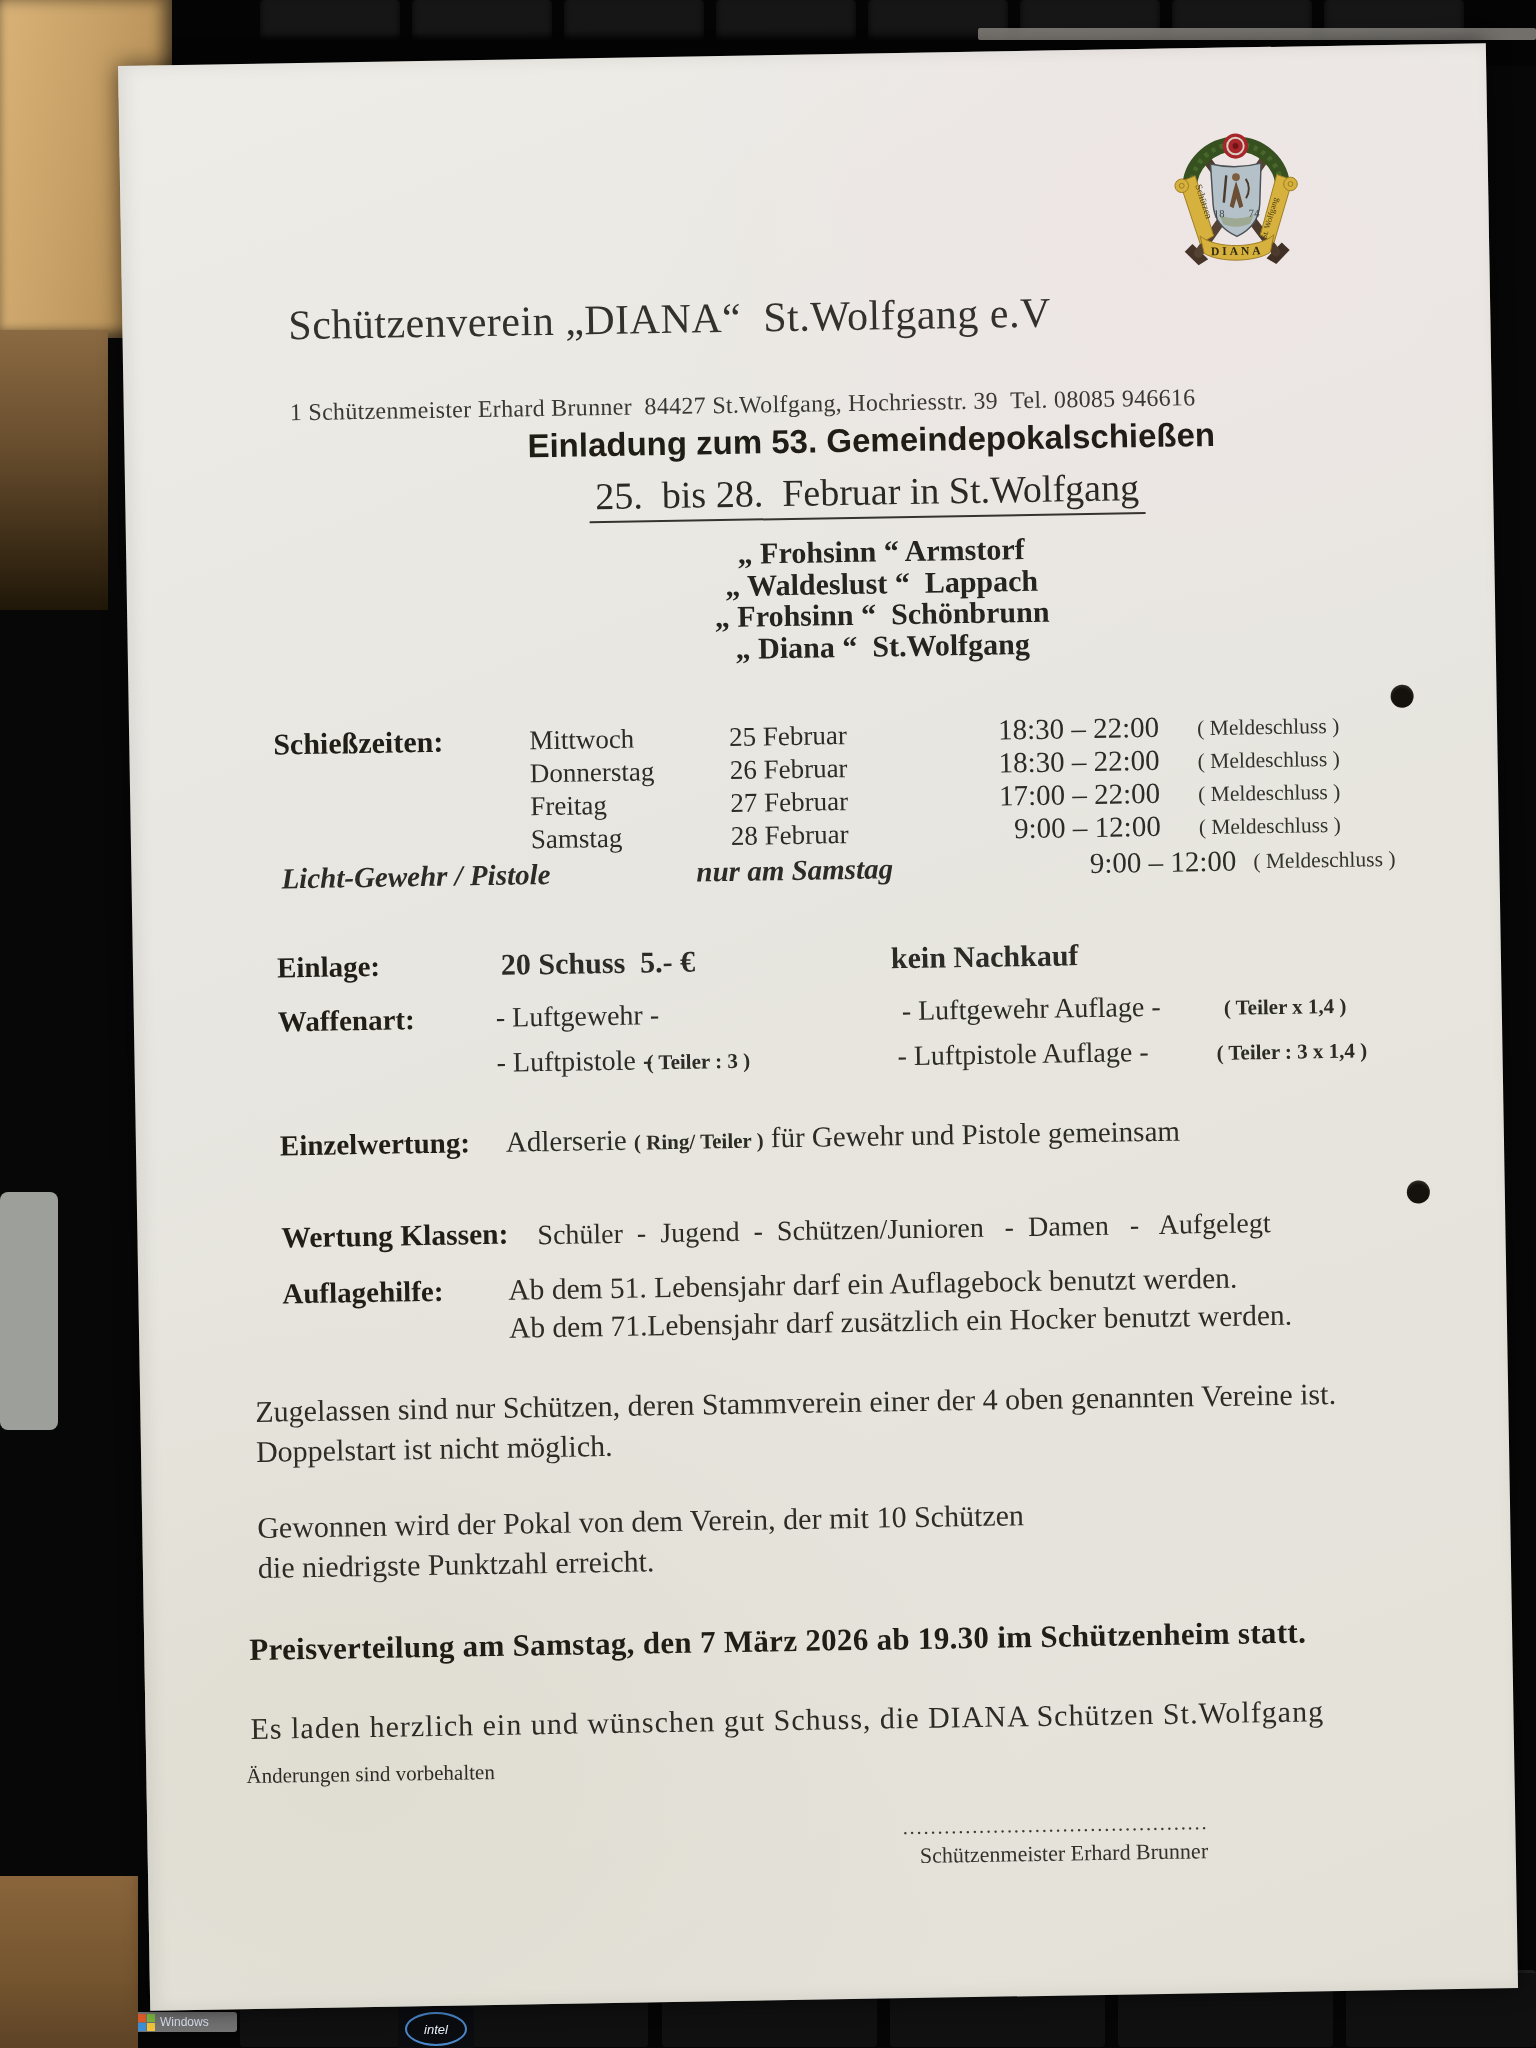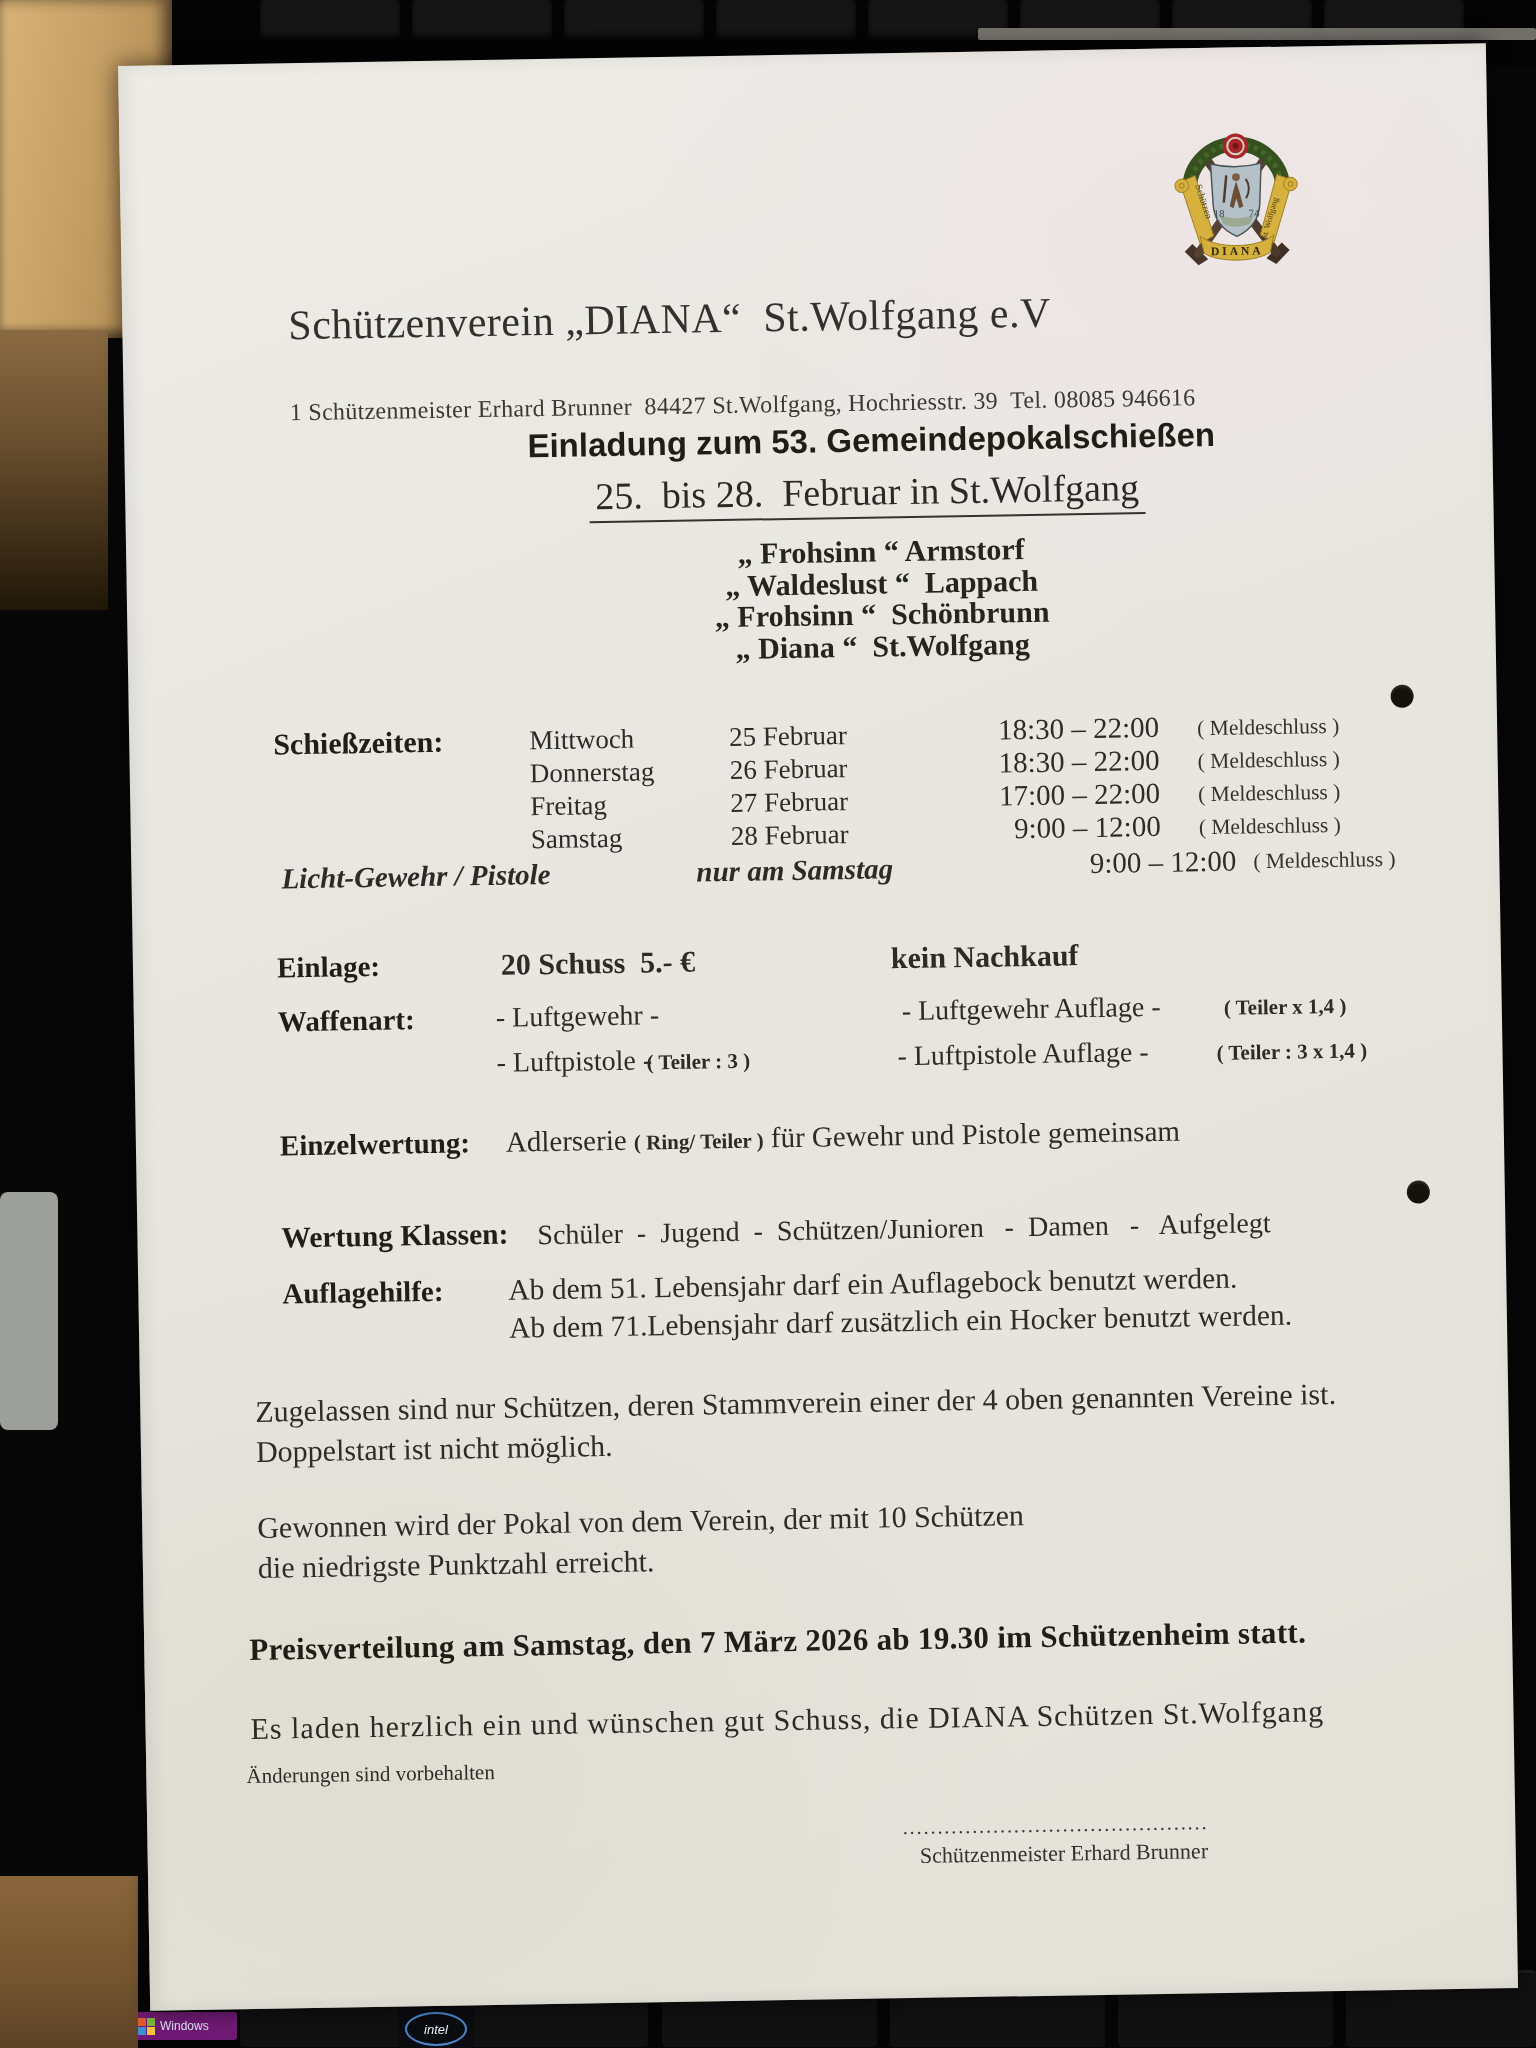--- a/index.html
+++ b/index.html
@@ -7,21 +7,21 @@
          font-family:"Liberation Serif",serif;}
   .abs{position:absolute;}
 
   
   .kb-top{position:absolute;left:0;top:0;width:1536px;height:66px;background:#040404;}
   .tkey{position:absolute;top:0;height:40px;width:140px;background:#161616;border-radius:4px;
         box-shadow:inset 0 -4px 6px rgba(0,0,0,.8);}
   .hinge{position:absolute;left:978px;top:28px;width:558px;height:12px;background:#86837c;opacity:.85;border-radius:2px;}
   .kb-bottom{position:absolute;left:0;top:1960px;width:1536px;height:88px;background:#050505;}
   .bkey{position:absolute;top:10px;height:74px;background:#101010;border-top:3px solid #1e1e1e;border-radius:4px;}
-  .sticker-win{position:absolute;left:133px;top:52px;width:104px;height:28px;background:#701a75;border-radius:3px;
+  .sticker-win{position:absolute;left:133px;top:52px;width:104px;height:20px;background:#737373;border-radius:3px;
                display:flex;align-items:center;gap:5px;padding-left:5px;box-sizing:border-box;}
   .winflag{display:grid;grid-template-columns:8px 8px;grid-template-rows:8px 8px;gap:1px;}
   .winflag i{display:block;}
   .wf1{background:#e05c2b;} .wf2{background:#7db93c;} .wf3{background:#3f8fd6;} .wf4{background:#f2c63c;}
   .sticker-win span.txt{color:#dfe6f5;font-family:"Liberation Sans",sans-serif;font-size:12px;}
   .sticker-intel{position:absolute;left:398px;top:46px;width:76px;height:46px;background:#0b0c10;border-radius:6px;
                  display:flex;align-items:center;justify-content:center;}
   .intel-oval{border:2px solid #4a86c8;border-radius:50%;width:58px;height:30px;display:flex;align-items:center;
               justify-content:center;color:#e9f0fa;font-family:"Liberation Sans",sans-serif;font-size:13px;font-style:italic;}
   .wood-shelf{position:absolute;left:0;top:0;width:172px;height:338px;

